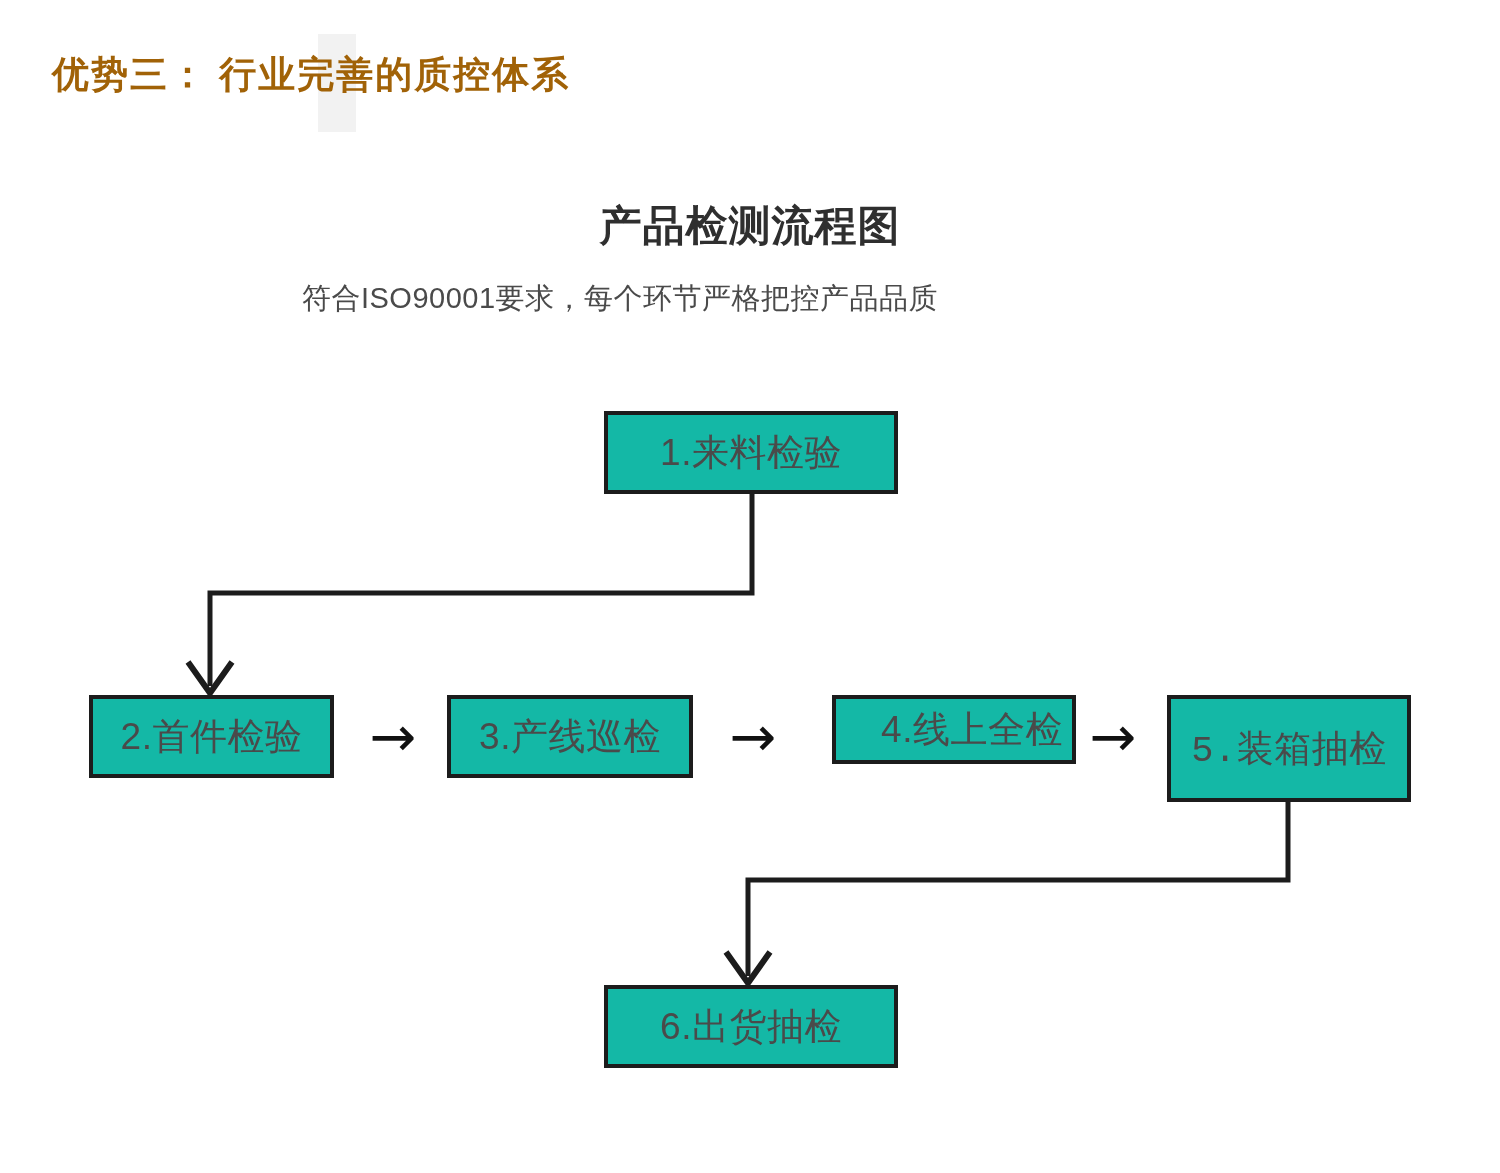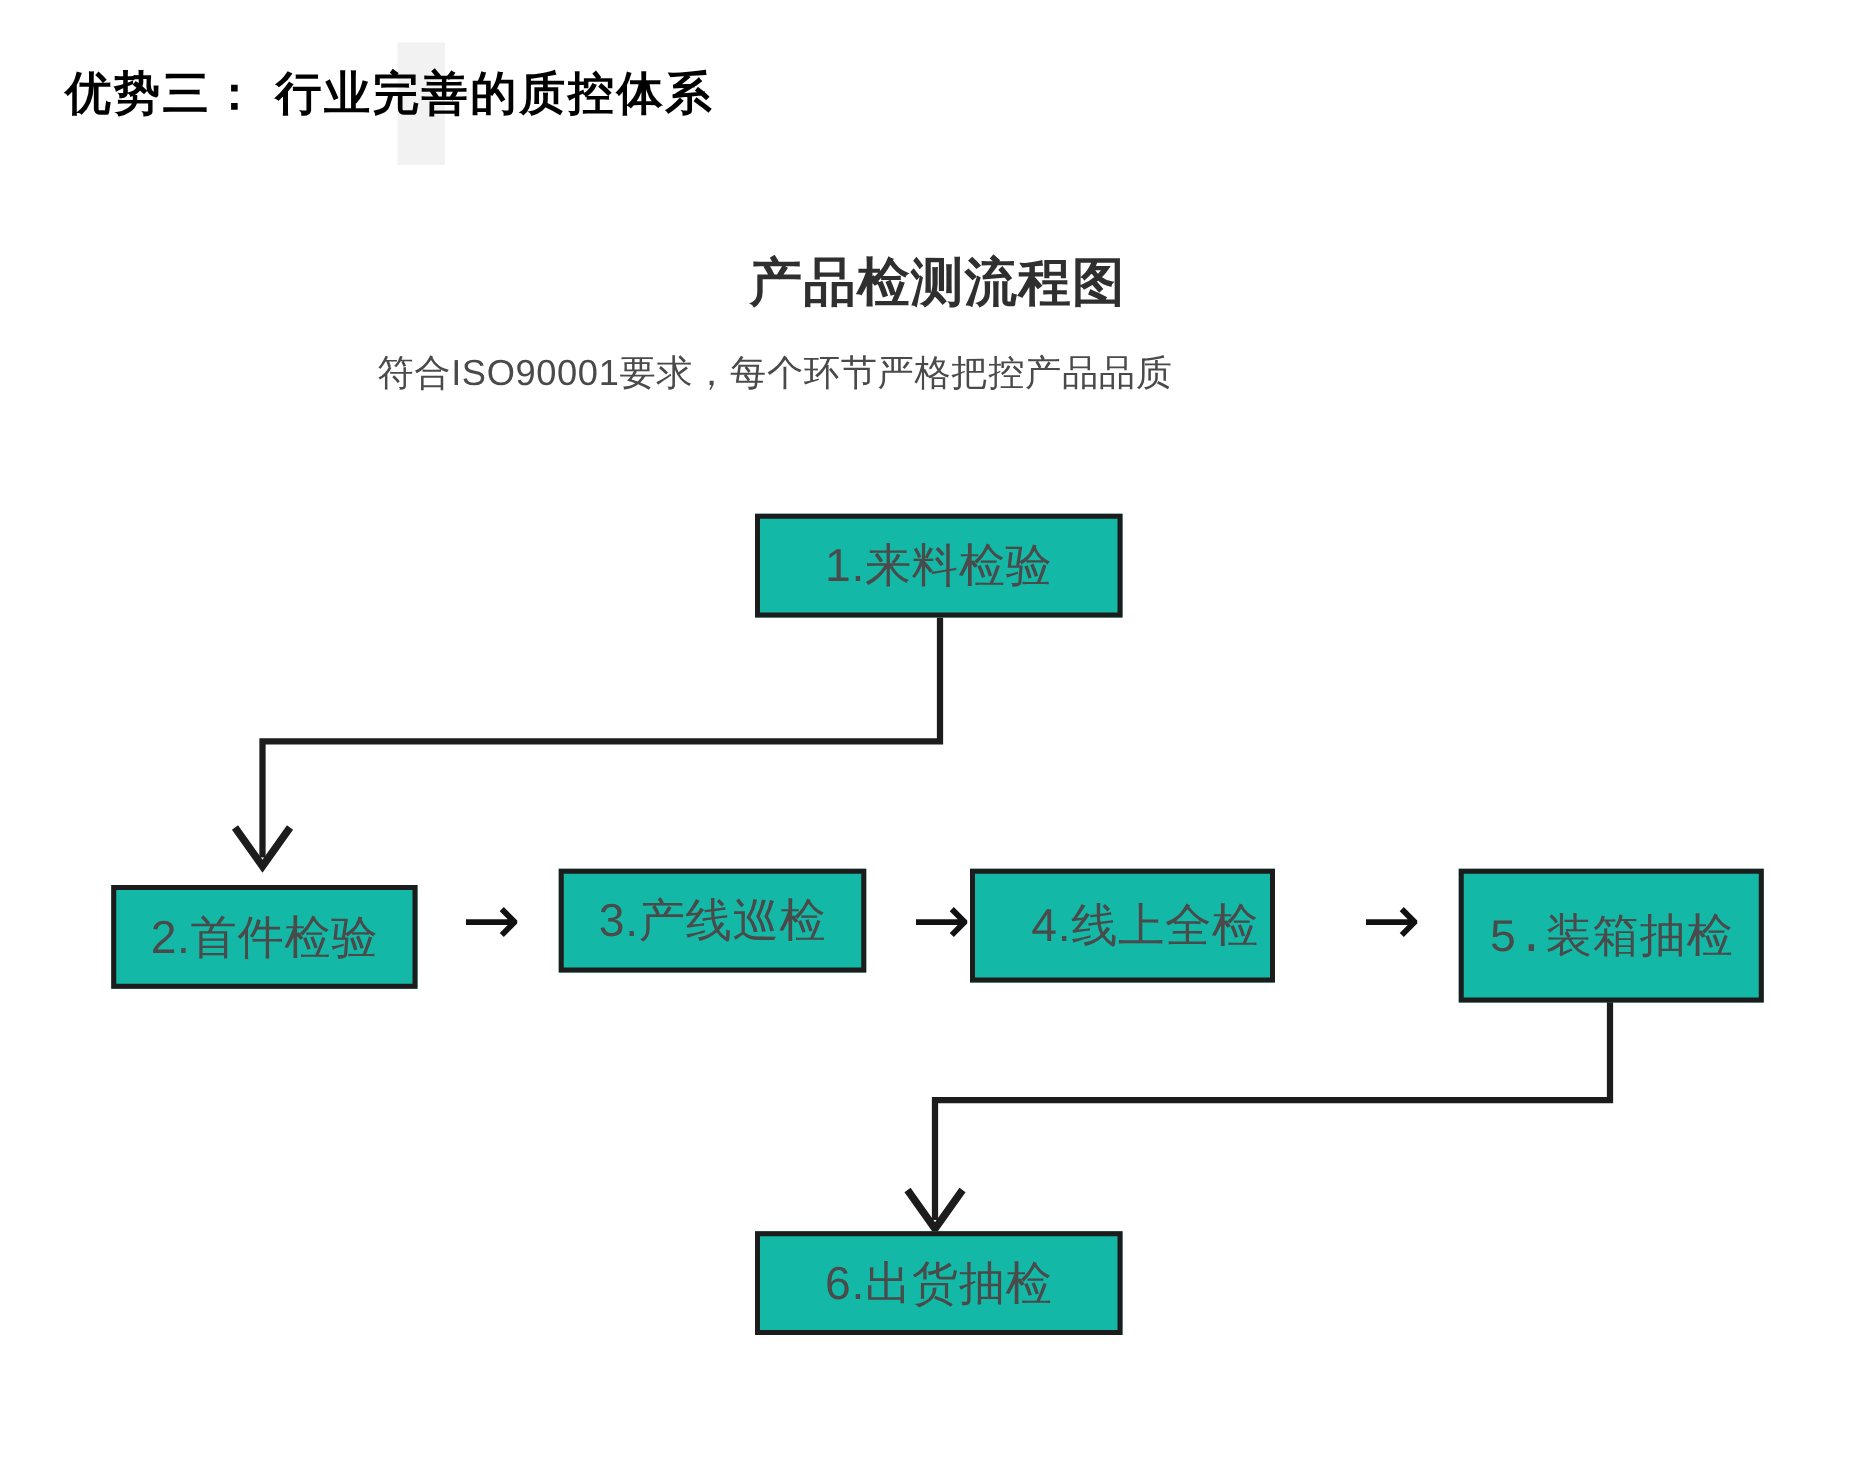--- a/index.html
+++ b/index.html
@@ -18,23 +18,24 @@
   }
 
   
   #section-heading {
     position: absolute;
     left: 52px;
     top: 50px;
     font-size: 37px;
     font-weight: bold;
     letter-spacing: 2px;
-    color: #000000;
+    color: #a16207;
     white-space: pre;
     z-index: 3;
+    font-family: Liberation Serif, serif;
   }
   #heading-artifact {
     position: absolute;
     left: 318px;
     top: 34px;
     width: 38px;
     height: 98px;
     background: #f2f2f2;
     z-index: 1;
   }
@@ -80,23 +81,23 @@
     justify-content: center;
     box-sizing: border-box;
     font-size: 37px;
     color: #4a4a4a;
     letter-spacing: 0.5px;
     white-space: nowrap;
   }
   .node-label { pointer-events: none; }
 
   #node-1 { left: 604px; top: 411px; width: 294px; height: 83px; }
-  #node-2 { left:  89px; top: 695px; width: 245px; height: 83px; margin-top: 13px; }
+  #node-2 { left:  89px; top: 695px; width: 245px; height: 83px; }
   #node-3 { left: 447px; top: 695px; width: 246px; height: 83px; }
-  #node-4 { left: 776px; top: 695px; width: 244px; height: 91px; padding-left: 36px; }
+  #node-4 { left: 832px; top: 695px; width: 244px; height: 69px; padding-left: 36px; }
   #node-5 { left: 1167px; top: 695px; width: 244px; height: 107px; font-family: Liberation Mono, monospace; }
   #node-6 { left: 604px; top: 985px; width: 294px; height: 83px; }
 
   
   .h-arrow {
     position: absolute;
     top: 702px;
     width: 90px;
     height: 70px;
     font-size: 56px;

